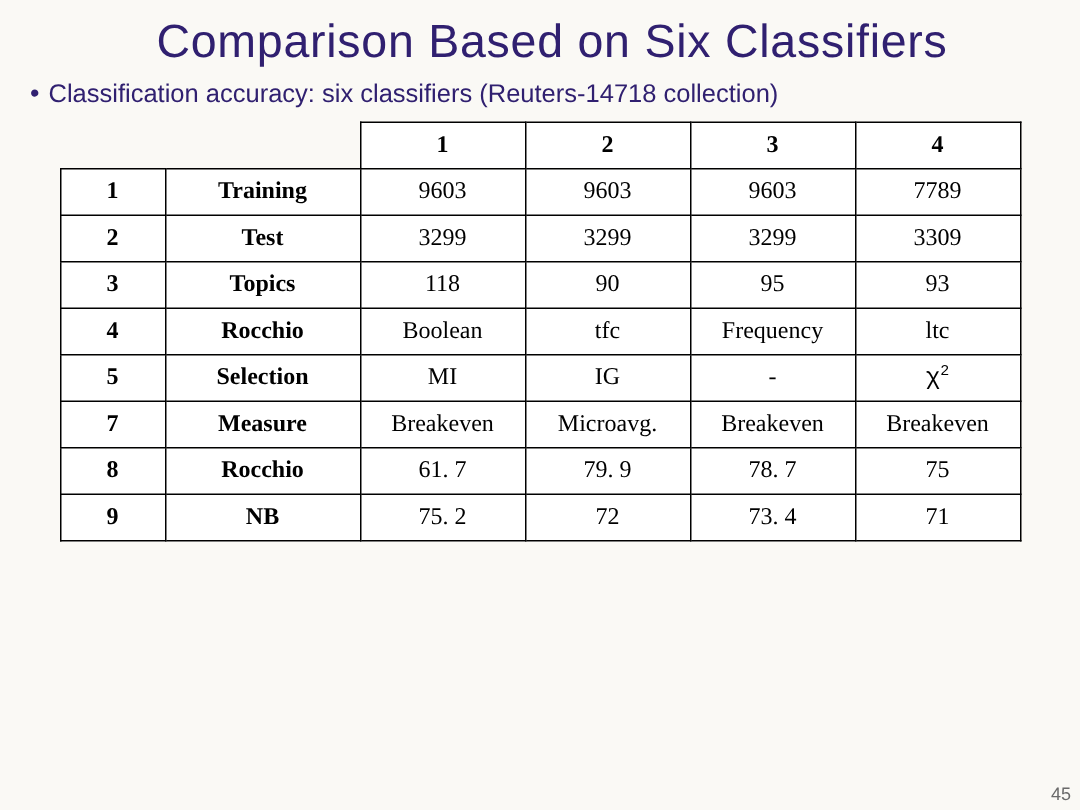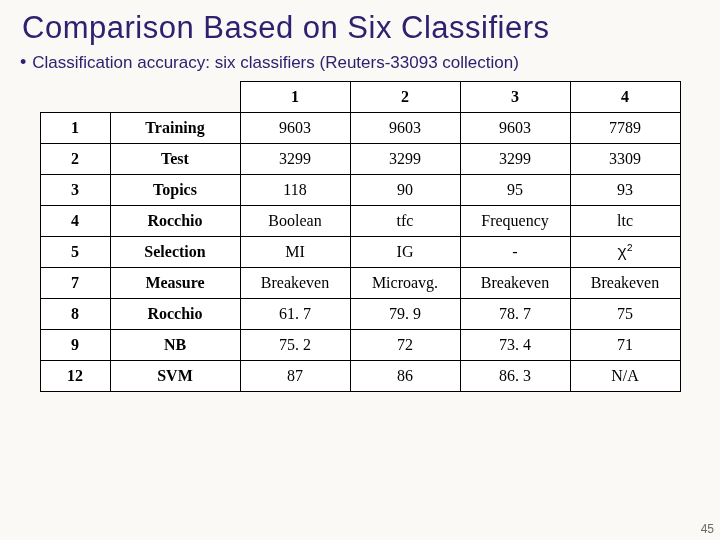--- a/index.html
+++ b/index.html
@@ -12,23 +12,24 @@
     color: #302070;
     position: relative;
     overflow: hidden;
   }
   .slide {
     padding: 10px 18px 0 18px;
   }
   h1.title {
     font-size: 31px;
     font-weight: normal;
-    margin: 0 0 6px 4px;
+    margin: 0 0 6px 16px;
     color: #302070;
     letter-spacing: 0.5px;
+    text-align: center;
   }
   .bullet-line {
     font-family: Verdana, Geneva, sans-serif;
     font-size: 17px;
     color: #302070;
     margin: 0 0 8px 2px;
   }
   .bullet-line .dot {
     font-size: 18px;
     margin-right: 6px;
@@ -74,21 +75,21 @@
     color: #6a6a6a;
     text-align: center;
   }
 </style>
 </head>
 <body>
 
 <div class="slide">
   <h1 class="title">Comparison Based on Six Classifiers</h1>
   <div class="bullet-line">
-    <span class="dot">•</span><span>Classification accuracy: six classifiers (Reuters-33093 collection)</span>
+    <span class="dot">•</span><span>Classification accuracy: six classifiers (Reuters-14718 collection)</span>
   </div>
 
   <table class="grid">
     <colgroup>
       <col class="c0">
         <col class="c1">
         <col class="c2">
         <col class="c3">
         <col class="c4">
         <col class="c5">
@@ -159,25 +160,17 @@
           <td>75</td>
         </tr>
         <tr>
           <td class="bold">9</td>
           <td class="bold">NB</td>
           <td>75. 2</td>
           <td>72</td>
           <td>73. 4</td>
           <td>71</td>
         </tr>
-        <tr>
-          <td class="bold">12</td>
-          <td class="bold">SVM</td>
-          <td>87</td>
-          <td>86</td>
-          <td>86. 3</td>
-          <td>N/A</td>
-        </tr>
       </tbody>
   </table>
 </div>
 
 <div class="pagenum">45</div>
 
 </body></html>

